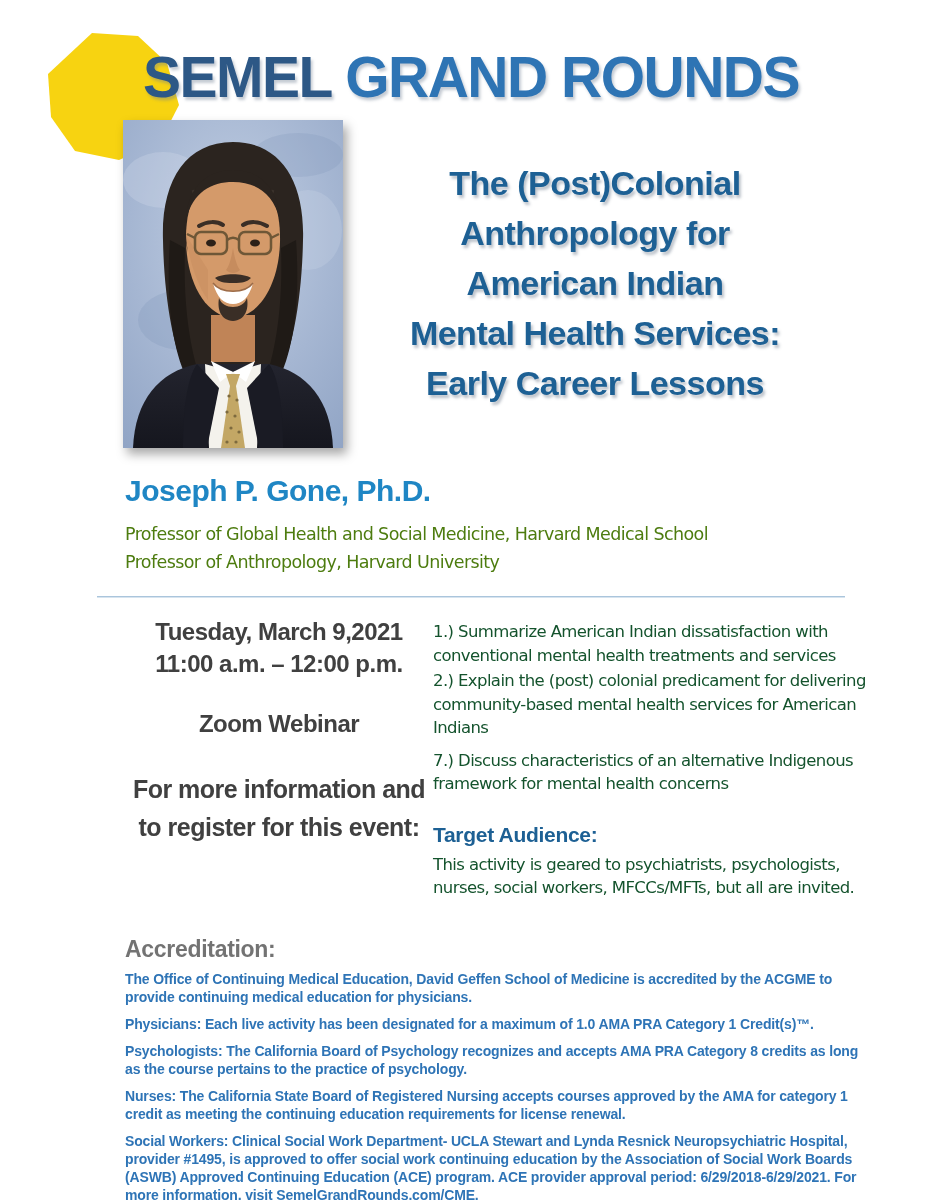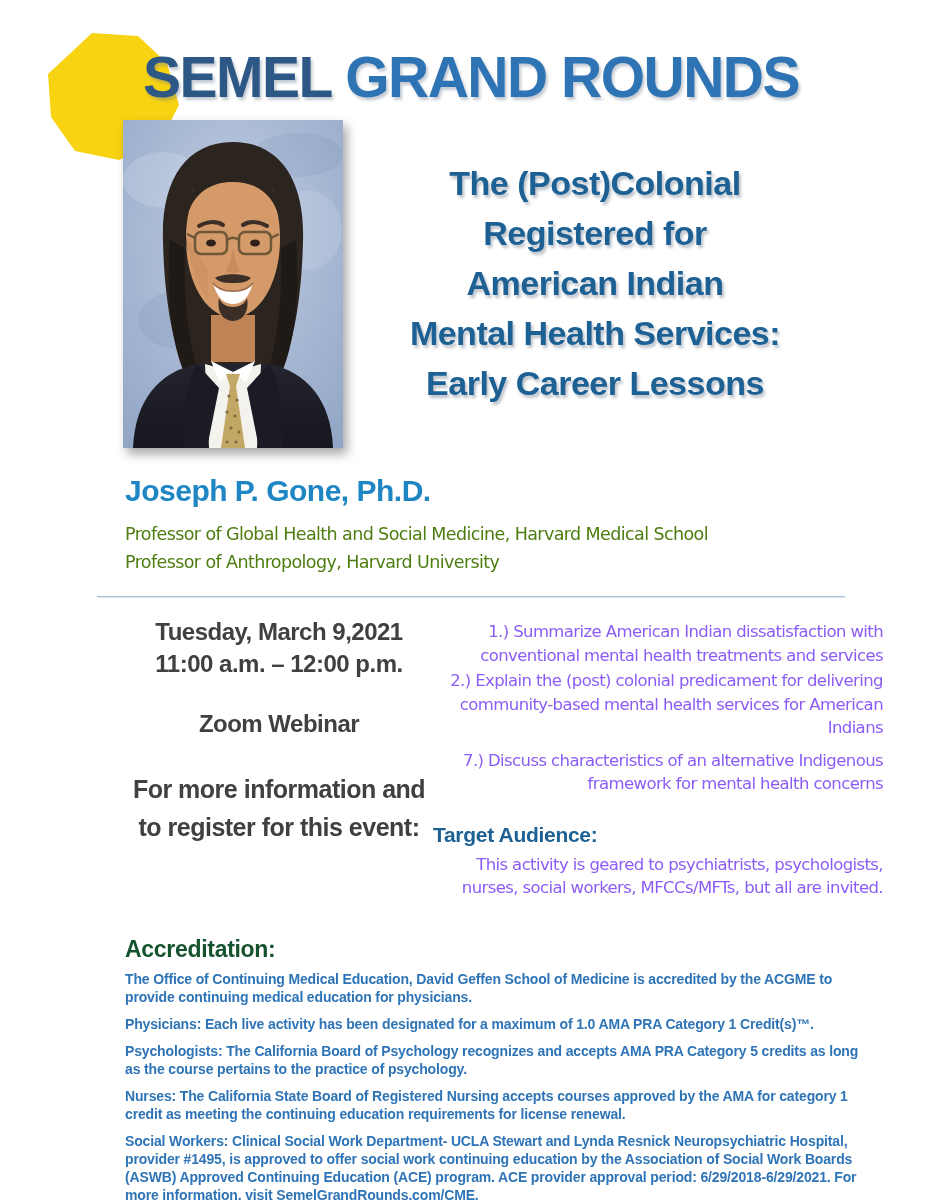--- a/index.html
+++ b/index.html
@@ -62,31 +62,30 @@
     text-decoration:underline; text-underline-offset:4px; cursor:pointer;
   }
   
   .right-col { position:absolute; left:433px; top:620px; width:450px; }
   .sec-head {
     color:#1d6094; font-size:21px; font-weight:700; letter-spacing:-0.3px;
     margin-bottom:6px;
   }
   .body-blue {
     font-family:"DejaVu Sans", sans-serif;
-    color:#8b5cf6; font-size:16.5px; font-weight:400; letter-spacing:-0.6px;
+    color:#14532d; font-size:16.5px; font-weight:400; letter-spacing:-0.6px;
     line-height:23.5px;
-    text-align:right;
   }
   .outcome-item { margin-bottom:2px; }
   .outcome-item.spaced { margin-top:9px; }
   .audience-block { margin-top:27px; }
   
   .accreditation { position:absolute; left:125px; top:936px; width:742px; }
   .accred-head {
-    color:#14532d; font-size:23px; font-weight:700; letter-spacing:-0.3px;
+    color:#737373; font-size:23px; font-weight:700; letter-spacing:-0.3px;
     margin-bottom:7px;
   }
   .accred-par {
     color:#2e74b6; font-size:14px; font-weight:700; letter-spacing:-0.15px;
     line-height:18px; margin-bottom:9px;
   }
 </style>
 </head>
 <body>
 
@@ -172,21 +171,21 @@
           <circle cx="113" cy="322" r="1.6"></circle>
       </g>
 
       <path d="M74,244 L96,268 L84,328 L60,328 C60,290 64,258 74,244 Z" fill="#1a1b24"></path>
       <path d="M146,244 L124,268 L136,328 L160,328 C160,290 156,258 146,244 Z" fill="#1a1b24"></path>
     </svg>
   </div>
 
   <div class="talk-title">
     <div>The (Post)Colonial</div>
-    <div>Registered for</div>
+    <div>Anthropology for</div>
     <div>American Indian</div>
     <div>Mental Health Services:</div>
     <div>Early Career Lessons</div>
   </div>
 
   <div class="speaker">
     <div class="speaker-name">Joseph P. Gone, Ph.D.</div>
     <div class="speaker-roles">
       <div class="speaker-role">Professor of Global Health and Social Medicine, Harvard Medical School</div>
       <div class="speaker-role">Professor of Anthropology, Harvard University</div>
@@ -209,18 +208,18 @@
     <div class="audience-block">
       <div class="sec-head">Target Audience:</div>
       <div class="body-blue">This activity is geared to psychiatrists, psychologists, nurses, social workers, MFCCs/MFTs, but all are invited.</div>
     </div>
   </div>
 
   <div class="accreditation">
     <div class="accred-head">Accreditation:</div>
     <div class="accred-par">The Office of Continuing Medical Education, David Geffen School of Medicine is accredited by the ACGME to provide continuing medical education for physicians.</div>
     <div class="accred-par">Physicians: Each live activity has been designated for a maximum of 1.0 AMA PRA Category 1 Credit(s)™.</div>
-    <div class="accred-par">Psychologists: The California Board of Psychology recognizes and accepts AMA PRA Category 5 credits as long as the course pertains to the practice of psychology.</div>
+    <div class="accred-par">Psychologists: The California Board of Psychology recognizes and accepts AMA PRA Category 8 credits as long as the course pertains to the practice of psychology.</div>
     <div class="accred-par">Nurses: The California State Board of Registered Nursing accepts courses approved by the AMA for category 1 credit as meeting the continuing education requirements for license renewal.</div>
     <div class="accred-par">Social Workers: Clinical Social Work Department- UCLA Stewart and Lynda Resnick Neuropsychiatric Hospital, provider #1495, is approved to offer social work continuing education by the Association of Social Work Boards (ASWB) Approved Continuing Education (ACE) program. ACE provider approval period: 6/29/2018-6/29/2021. For more information, visit SemelGrandRounds.com/CME.</div>
   </div>
 
 </div>
 
 </body></html>

